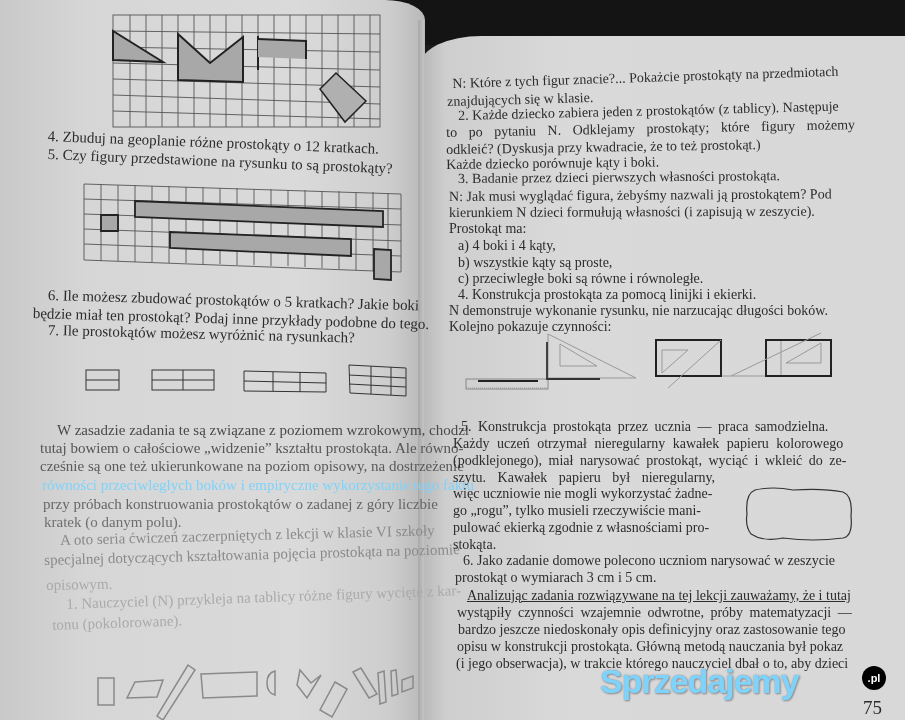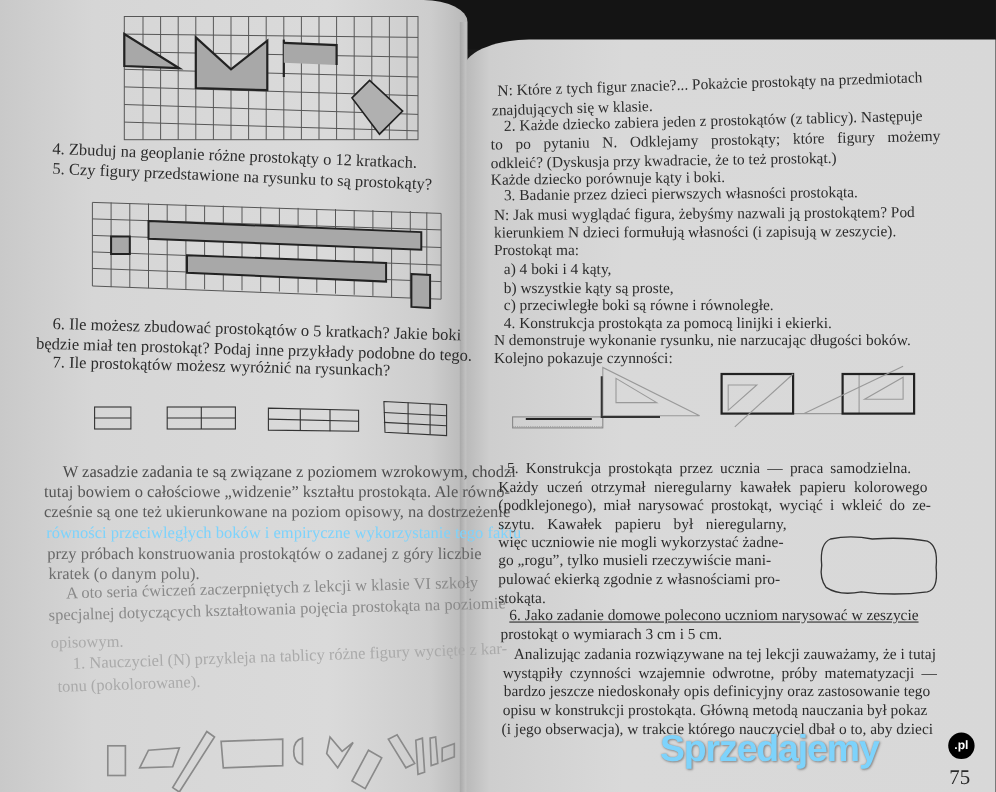--- a/index.html
+++ b/index.html
@@ -195,23 +195,23 @@
 <div class="txt" style="left:453px;top:469px;word-spacing:8px;">szytu. Kawałek papieru był nieregularny,</div>
 <div class="txt" style="left:453px;top:485px;">więc uczniowie nie mogli wykorzystać żadne-</div>
 <div class="txt" style="left:453px;top:502px;">go „rogu”, tylko musieli rzeczywiście mani-</div>
 <div class="txt" style="left:453px;top:519px;">pulować ekierką zgodnie z własnościami pro-</div>
 <div class="txt" style="left:453px;top:536px;">stokąta.</div>
 
 <svg style="left:743px;top:486px;" width="112" height="58" viewBox="0 0 112 58">
   <path d="M12,4 Q30,0 50,4 Q80,2 100,6 Q110,10 108,30 Q110,50 100,52 Q70,56 40,52 Q20,56 8,48 Q2,40 4,28 Q2,8 12,4Z" fill="none" stroke="#333" stroke-width="1.2"></path>
 </svg>
 
-<div class="txt" style="left:463px;top:552px;text-decoration:underline;">6. Jako zadanie domowe polecono uczniom narysować w zeszycie</div>
+<div class="txt" style="left:463px;top:552px;">6. Jako zadanie domowe polecono uczniom narysować w zeszycie</div>
 <div class="txt" style="left:455px;top:569px;">prostokąt o wymiarach 3 cm i 5 cm.</div>
-<div class="txt" style="left:467px;top:587px;">Analizując zadania rozwiązywane na tej lekcji zauważamy, że i tutaj</div>
+<div class="txt" style="left:467px;top:587px;text-decoration:underline;">Analizując zadania rozwiązywane na tej lekcji zauważamy, że i tutaj</div>
 <div class="txt" style="left:457px;top:604px;word-spacing:3px;">wystąpiły czynności wzajemnie odwrotne, próby matematyzacji —</div>
 <div class="txt" style="left:458px;top:621px;">bardzo jeszcze niedoskonały opis definicyjny oraz zastosowanie tego</div>
 <div class="txt" style="left:457px;top:638px;">opisu w konstrukcji prostokąta. Główną metodą nauczania był pokaz</div>
 <div class="txt" style="left:456px;top:655px;">(i jego obserwacja), w trakcie którego nauczyciel dbał o to, aby dzieci</div>
 
 <div class="pagenum">75</div>
 
 <div class="wm">Sprzedajemy</div>
 <div class="wm-badge">.pl</div>
 

